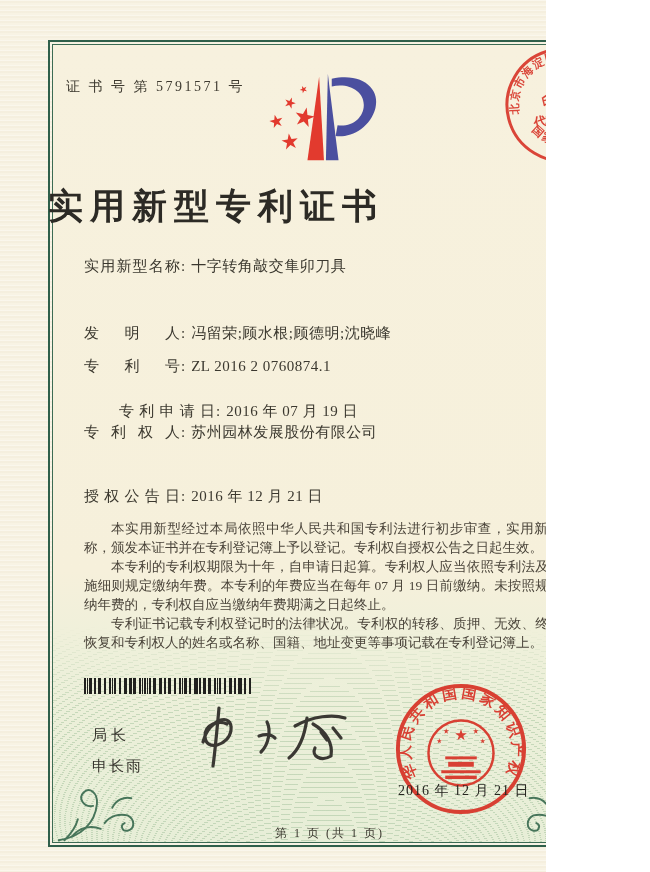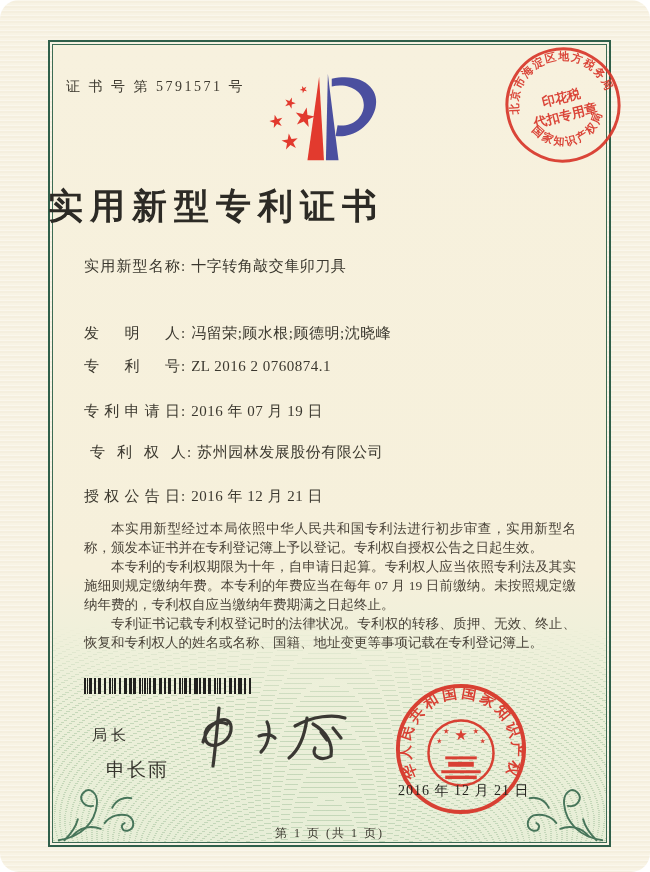--- a/index.html
+++ b/index.html
@@ -1,24 +1,23 @@
 <!DOCTYPE html>
 <html><head>
 <meta charset="utf-8">
 <style>
   * { margin:0; padding:0; box-sizing:border-box; }
   html,body { width:650px; height:872px; }
   body { font-family:"Liberation Serif","DejaVu Serif",serif; }
 
   .page {
-    position:relative; width:650px; height:872px; overflow:hidden;
+    position:relative; width:546px; height:872px; overflow:hidden;
     background-color:#f8f3e4;
     background-image:repeating-linear-gradient(180deg,
       rgba(255,255,255,0.30) 0 1px, rgba(236,228,206,0.25) 1px 3px, rgba(248,243,228,0) 3px 5px);
-    border-radius:19px;
   }
 
   
   .frame {
     position:absolute; left:48px; top:40px; width:563px; height:807px;
     border:2px solid #2f5f4a;
   }
   .frame-inner {
     position:absolute; left:2px; top:2px; right:2px; bottom:2px;
     border:1px solid #3c6b53;
@@ -43,43 +42,43 @@
   .title {
     position:absolute; left:48px; top:183px; width:563px; text-align:left;
     font-size:35px; font-weight:700; letter-spacing:7px; color:#2c2a25;
   }
 
   .fields { position:absolute; left:84px; top:0; width:500px; color:#3b382f; }
   .field-row { position:absolute; left:0; white-space:nowrap; font-size:15px; }
   .field-row:nth-of-type(1){ top:257px; }
   .field-row:nth-of-type(2){ top:324px; }
   .field-row:nth-of-type(3){ top:357px; }
-  .field-row:nth-of-type(4){ top:402px; }
-  .field-row:nth-of-type(5){ top:443px;margin-left:6px; }
+  .field-row:nth-of-type(4){ top:402px;margin-left:35px; }
+  .field-row:nth-of-type(5){ top:423px; }
   .field-row:nth-of-type(6){ top:487px; }
   .flabel { display:inline-block; width:96px; text-align:justify; text-align-last:justify; }
   .fcolon { display:inline-block; margin:0 6px 0 1px; }
   .fvalue { letter-spacing:0.5px; }
 
   .paras {
     position:absolute; left:84px; top:519px; width:492px;
     font-size:13.5px; line-height:19px; color:#4a443a; text-align:justify;
   }
   .paras p { text-indent:2em; }
 
   .barcode {
     position:absolute; left:84px; top:678px; width:167px; height:16px;
     background-image:
       repeating-linear-gradient(90deg,#20201e 0 2px,transparent 2px 5px),
       repeating-linear-gradient(90deg,#20201e 0 1px,transparent 1px 7px),
       repeating-linear-gradient(90deg,transparent 0 3px,#20201e 3px 4px,transparent 4px 11px);
   }
 
   .signer-title { position:absolute; left:92px; top:726px; font-size:15px; letter-spacing:4px; color:#35332c; }
-  .signer-name  { position:absolute; left:92px; top:757px; font-size:19px; letter-spacing:2px; color:#35332c;margin-left:14px; }
+  .signer-name  { position:absolute; left:92px; top:757px; font-size:15px; letter-spacing:2px; color:#35332c; }
   .signature    { position:absolute; left:175px; top:700px; }
 
   .tax-seal  { position:absolute; left:502px; top:44px; transform:rotate(-14deg); opacity:0.92; }
   .authority-seal { position:absolute; left:392px; top:680px; opacity:0.95; }
   .issue-date {
     position:absolute; left:398px; top:782px; width:140px; z-index:5;
     font-size:14px; letter-spacing:1px; color:#262520; white-space:nowrap;
   }
 
   .page-footer {

